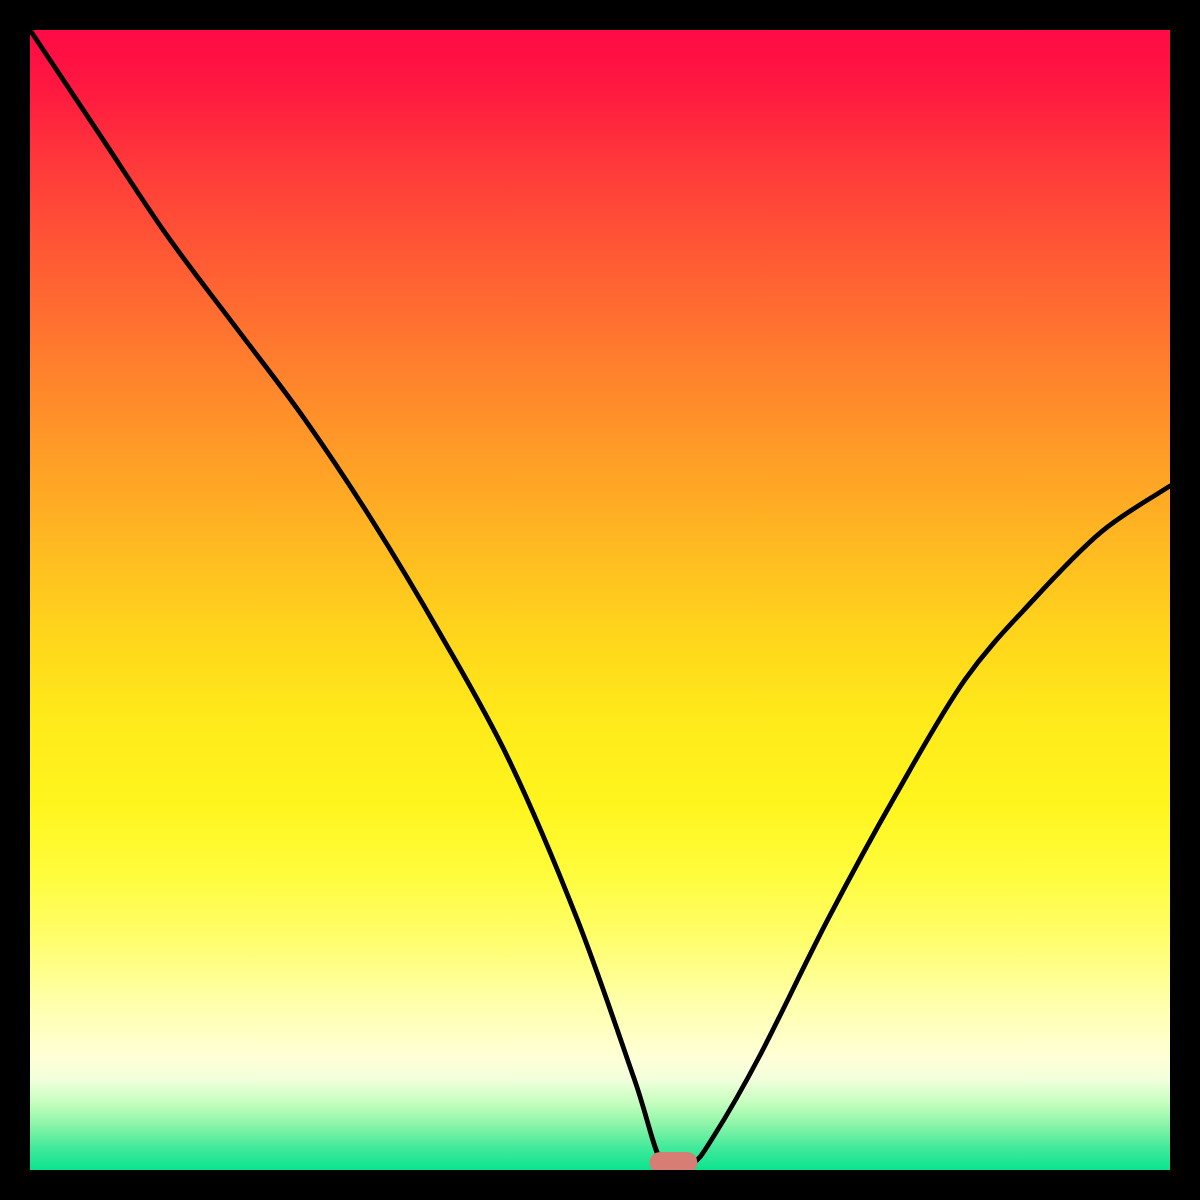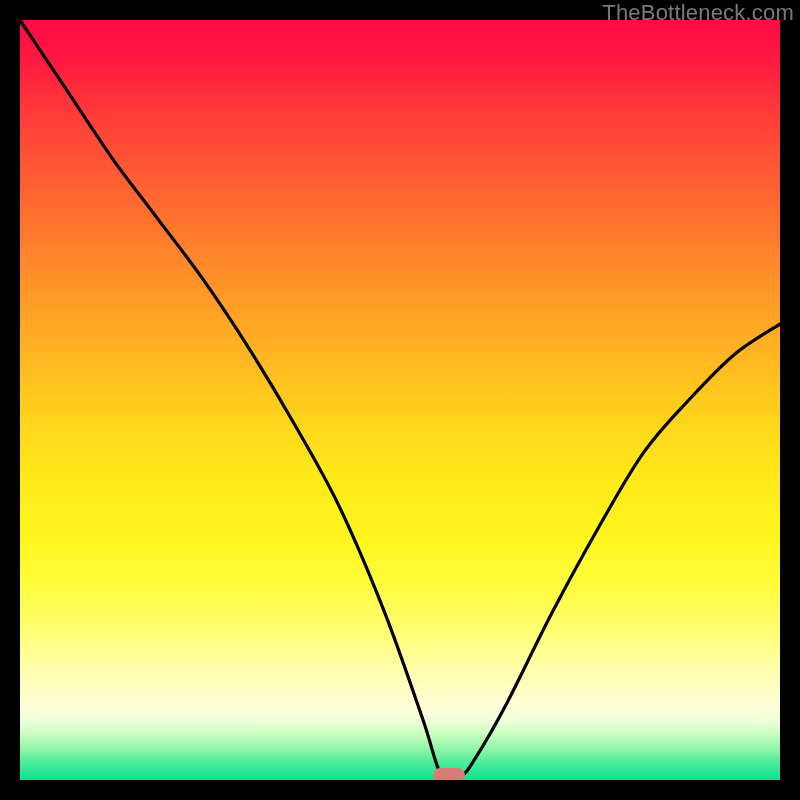--- a/index.html
+++ b/index.html
@@ -73,14 +73,13 @@
 <body>
 
 <div class="frame">
   <div class="plot">
     <div class="gradient"></div>
     <svg class="curve" viewBox="0 0 760 760" preserveAspectRatio="none">
       <path id="curve-path" fill="none" stroke="#000" stroke-width="3.2" stroke-linejoin="round" stroke-linecap="round" d="M 0.00 0.00 C 7.60 11.40, 30.40 45.60, 45.60 68.40 C 60.80 91.20, 76.00 115.27, 91.20 136.80 C 106.40 158.33, 121.60 177.33, 136.80 197.60 C 152.00 217.87, 167.20 236.87, 182.40 258.40 C 197.60 279.93, 212.80 302.73, 228.00 326.80 C 243.20 350.87, 258.40 376.20, 273.60 402.80 C 288.80 429.40, 304.00 454.73, 319.20 486.40 C 334.40 518.07, 350.87 557.33, 364.80 592.80 C 378.73 628.27, 393.30 671.97, 402.80 699.20 C 412.30 726.43, 415.47 746.70, 421.80 756.20 C 428.13 765.70, 435.10 759.37, 440.80 756.20 C 446.50 753.03, 448.40 749.23, 456.00 737.20 C 463.60 725.17, 473.73 708.07, 486.40 684.00 C 499.07 659.93, 516.80 621.93, 532.00 592.80 C 547.20 563.67, 562.40 535.80, 577.60 509.20 C 592.80 482.60, 608.00 454.73, 623.20 433.20 C 638.40 411.67, 653.60 396.47, 668.80 380.00 C 684.00 363.53, 699.20 347.07, 714.40 334.40 C 729.60 321.73, 752.40 309.07, 760.00 304.00"></path>
     </svg>
     <div id="marker" class="marker" style="left: 413.4px; top: 747.68px; background: rgb(216, 125, 116);"></div>
   </div>
-  <div class="watermark">TheBottleneck.com</div>
 </div>
 
 </body></html>

